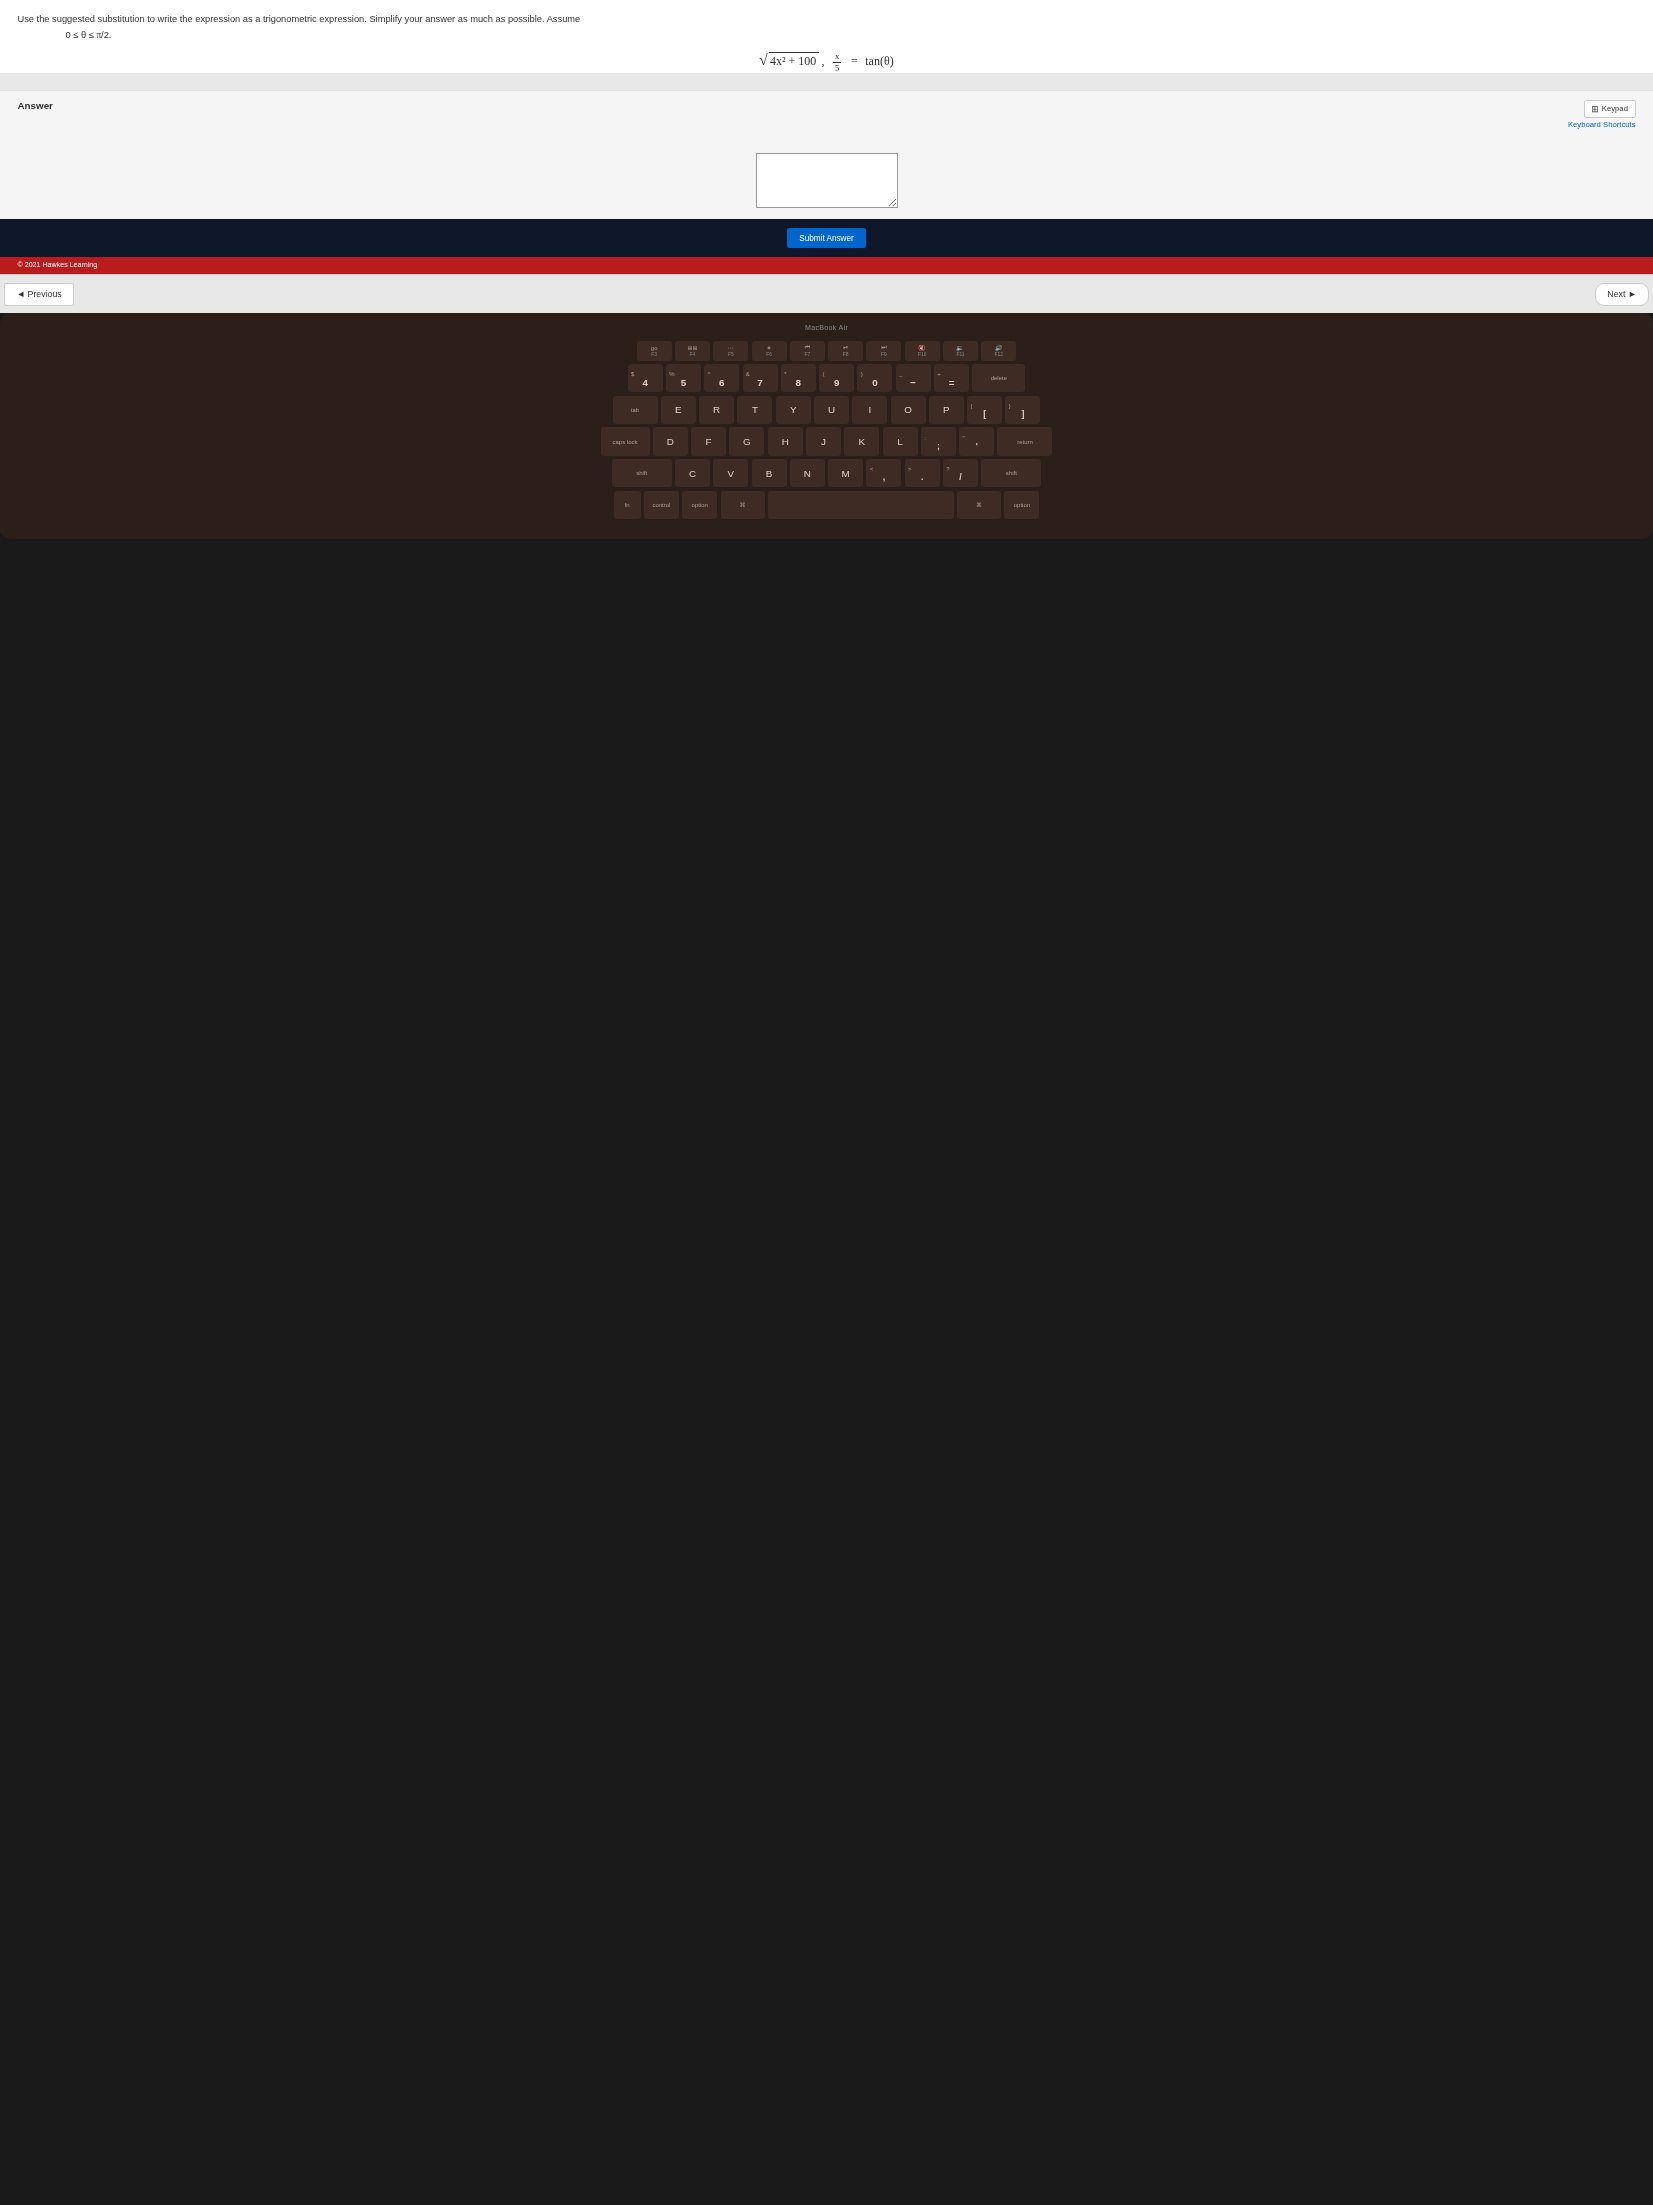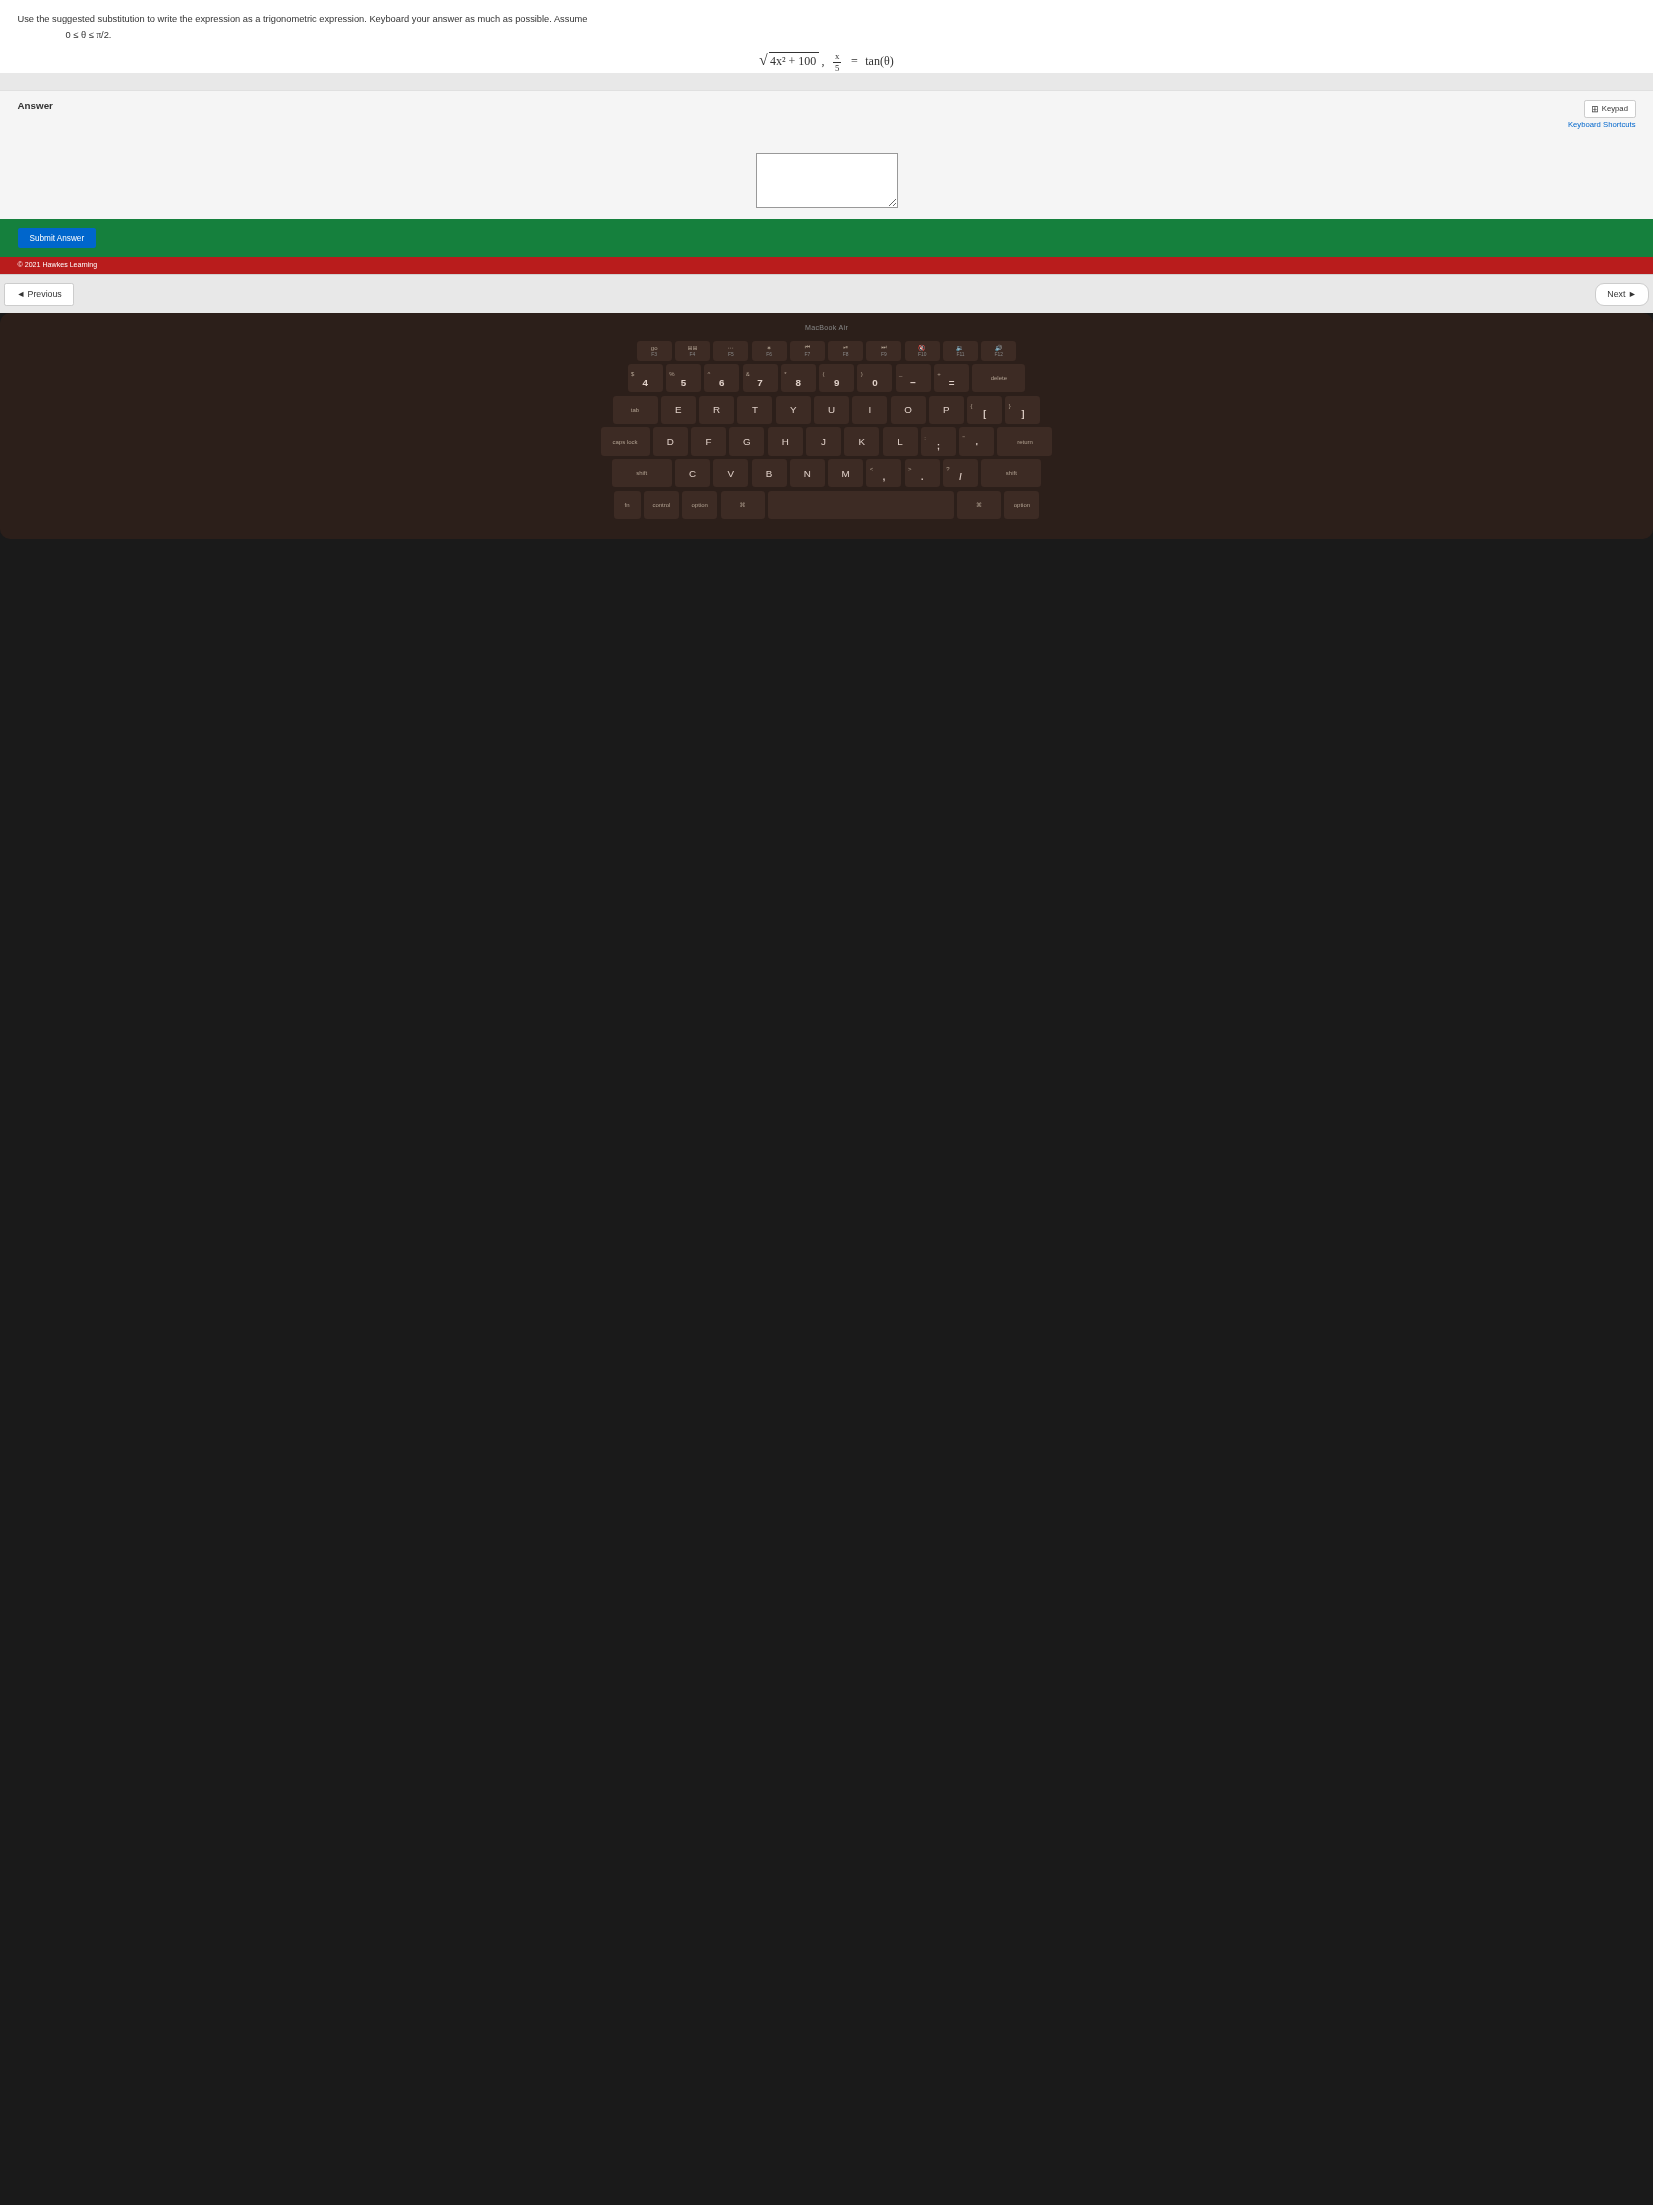--- a/index.html
+++ b/index.html
@@ -145,23 +145,23 @@
       height: 55px;
       margin: 0 auto;
       display: block;
       padding: 3.3px;
       font-size: 9.8px;
       cursor: text;
     }
 
     .submit-row {
       display: flex;
-      justify-content: flex-start;
+      justify-content: center;
       padding: 8.8px 17.5px;
-      background: #15803d;
+      background: #0f172a;
     }
 
     .submit-button {
       background: #0066cc;
       color: white;
       border: none;
       border-radius: 2.2px;
       padding: 5.5px 12px;
       font-size: 8.2px;
       cursor: pointer;
@@ -321,21 +321,21 @@
 
     
     .pi-char { font-family: 'Times New Roman', serif; }
   </style>
 </head>
 <body>
 
 <div class="screen-area">
 
   <div class="content-area">
-    <p class="question-text">Use the suggested substitution to write the expression as a trigonometric expression. Keyboard your answer as much as possible. Assume</p>
+    <p class="question-text">Use the suggested substitution to write the expression as a trigonometric expression. Simplify your answer as much as possible. Assume</p>
     <p class="constraint-text">
       0 ≤ θ ≤ <span class="pi-char">π</span>/2.
     </p>
 
     <div class="math-display">
       <span class="sqrt-expr">
         <span class="sqrt-symbol">√</span>
         <span class="sqrt-radicand">4x² + 100</span>
       </span>
       <span>,&nbsp;</span>

